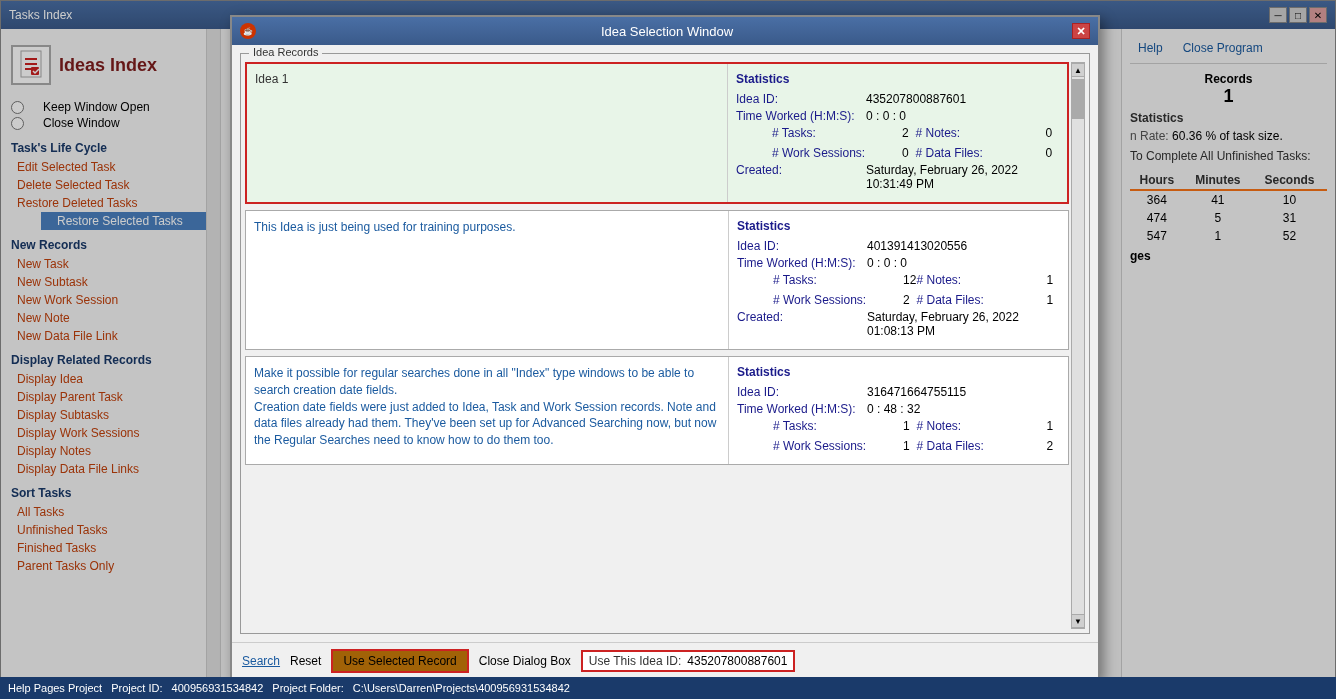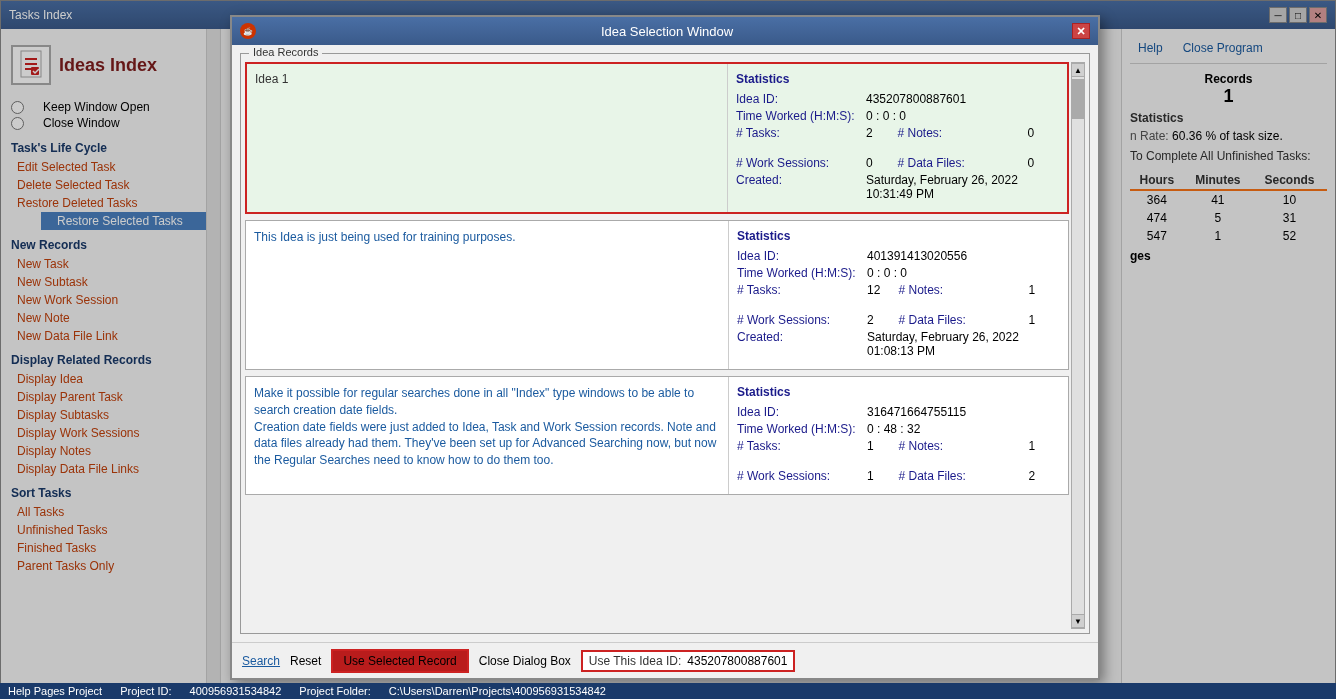--- a/index.html
+++ b/index.html
@@ -294,22 +294,23 @@
       flex-shrink: 0;
     }
 
     .stats-value {
       color: #000;
     }
 
     .stats-grid {
       display: grid;
       grid-template-columns: 1fr 1fr;
-      gap: 16px 0;
+      gap: 6px 0;
       margin-bottom: 3px;
+      margin-left: 36px;
     }
 
     .stats-grid-item {
       display: flex;
       font-size: 12px;
     }
 
     
     .modal-bottom-bar {
       position: absolute;
@@ -330,21 +331,21 @@
       cursor: pointer;
       text-decoration: underline;
       font-size: 12px;
       background: none;
       border: none;
     }
 
     .btn-bordered {
       border: 2px solid #cc2222;
       padding: 3px 10px;
-      background: #b91c1c;
+      background: #a16207;
       cursor: pointer;
       font-size: 12px;
       color: #000;
     }
 
     .idea-id-field-container {
       display: flex;
       align-items: center;
       border: 2px solid #cc2222;
       background: white;
@@ -362,28 +363,28 @@
       font-size: 12px;
       color: #000;
     }
 
     
     .status-bar {
       position: absolute;
       bottom: 0;
       left: 0;
       width: 1336px;
-      height: 16px;
+      height: 22px;
       background: #1a3a6a;
       color: white;
       display: flex;
       align-items: center;
       padding: 0 8px;
       font-size: 11px;
-      gap: 18px;
+      gap: 9px;
     }
 
     .sidebar-scroll {
       position: absolute;
       right: 0;
       top: 0;
       width: 14px;
       height: 100%;
       background: #e0e0e0;
       border-left: 1px solid #ccc;

